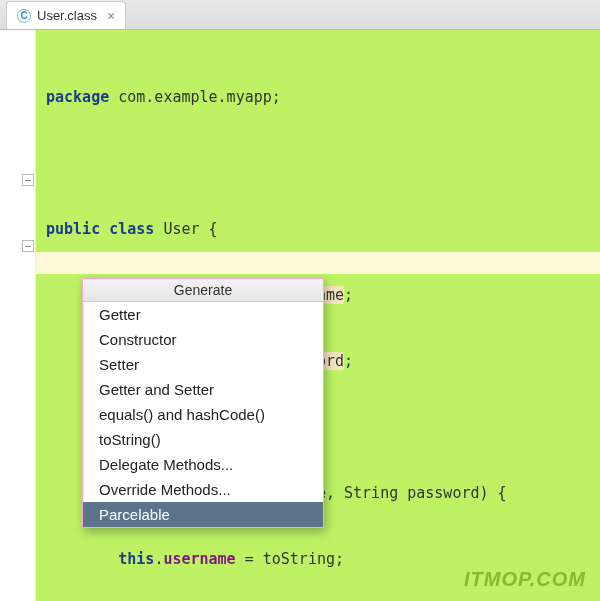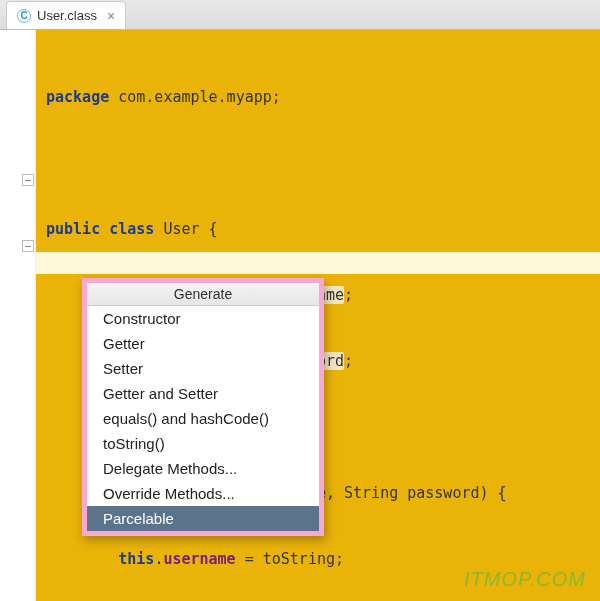--- a/index.html
+++ b/index.html
@@ -2,33 +2,33 @@
 <html><head>
 <meta charset="utf-8">
 <style>
 *{margin:0;padding:0;box-sizing:border-box}
 body{width:600px;height:601px;font-family:Arial,Helvetica,sans-serif;font-size:14px;background:#fff;position:relative;overflow:hidden}
 .tab-bar{height:30px;background:linear-gradient(#e8e8e8,#ddd);border-bottom:1px solid #bbb;display:flex;align-items:flex-end}
 .tab{background:#fff;height:28px;display:flex;align-items:center;padding:0 10px;gap:6px;border:1px solid #ccc;border-bottom:none;border-radius:4px 4px 0 0;margin-left:6px}
 .tab-icon{width:14px;height:14px;border-radius:50%;border:1px solid #6bb5d8;display:flex;align-items:center;justify-content:center;color:#3a8fc0;font-size:10px;font-weight:bold}
 .tab-title{color:#333;font-size:13px}
 .tab-close{color:#888;font-size:14px;margin-left:4px}
-.editor{position:relative;display:flex;height:calc(601px - 30px);background:#eab308}
+.editor{position:relative;display:flex;height:calc(601px - 30px);background:#bef264}
 .gutter{width:36px;background:#fff;border-right:1px solid #eee;position:relative}
 .code-area{flex:1;padding:12px 0 0 10px;font-family:"Menlo","Consolas",monospace;font-size:15px;line-height:22px;white-space:pre;color:#333}
 .kw{color:#1c3b8b;font-weight:bold}
 .field{color:#7d1b7d;font-weight:bold}
 .hl{background:#f3e5c0;border-radius:2px}
 .cursor-line{position:absolute;left:36px;right:0;height:22px;background:#fdf8d8;top:222px;z-index:0}
 .code-area>div{position:relative;z-index:1}
-.popup{position:absolute;left:82px;top:278px;width:242px;background:#fff;border:5px solid #f9a8d4;box-shadow:2px 4px 10px rgba(0,0,0,.3);font-size:15px;z-index:10}
+.popup{position:absolute;left:82px;top:278px;width:242px;background:#fff;border:1px solid #f9a8d4;box-shadow:2px 4px 10px rgba(0,0,0,.3);font-size:15px;z-index:10}
 .popup-header{background:linear-gradient(#f3f3f3,#e6e6e6);text-align:center;padding:3px 0;border-bottom:1px solid #ccc;color:#333;font-size:14px}
 .popup-item{padding:4px 16px;color:#222;cursor:default}
 .popup-item.sel{background:#5b738b;color:#fff}
-.watermark{position:absolute;right:14px;bottom:10px;color:#8ab82e;font-weight:normal;font-size:20px;letter-spacing:1px;font-style:italic}
+.watermark{position:absolute;right:14px;bottom:10px;color:#8ab82e;font-weight:bold;font-size:20px;letter-spacing:1px;font-style:italic}
 .fold{position:absolute;left:22px;width:12px;height:12px;border:1px solid #bbb;background:#fff}
 .fold:after{content:"";position:absolute;left:2px;right:2px;top:5px;height:1px;background:#888}
 </style>
 </head>
 <body>
 
 <div class="tab-bar">
   <div class="tab">
     <span class="tab-icon">C</span>
     <span class="tab-title">User.class</span>
@@ -54,22 +54,22 @@
     
     
     
     
   </div>
 </div>
 
 <div class="popup">
   <div class="popup-header">Generate</div>
   <div id="popup-items">
+      <div class="popup-item">Getter</div>
       <div class="popup-item">Constructor</div>
-      <div class="popup-item">Getter</div>
       <div class="popup-item">Setter</div>
       <div class="popup-item">Getter and Setter</div>
       <div class="popup-item">equals() and hashCode()</div>
       <div class="popup-item">toString()</div>
       <div class="popup-item">Delegate Methods...</div>
       <div class="popup-item">Override Methods...</div>
       <div class="popup-item sel">Parcelable</div>
     </div>
 </div>
 

